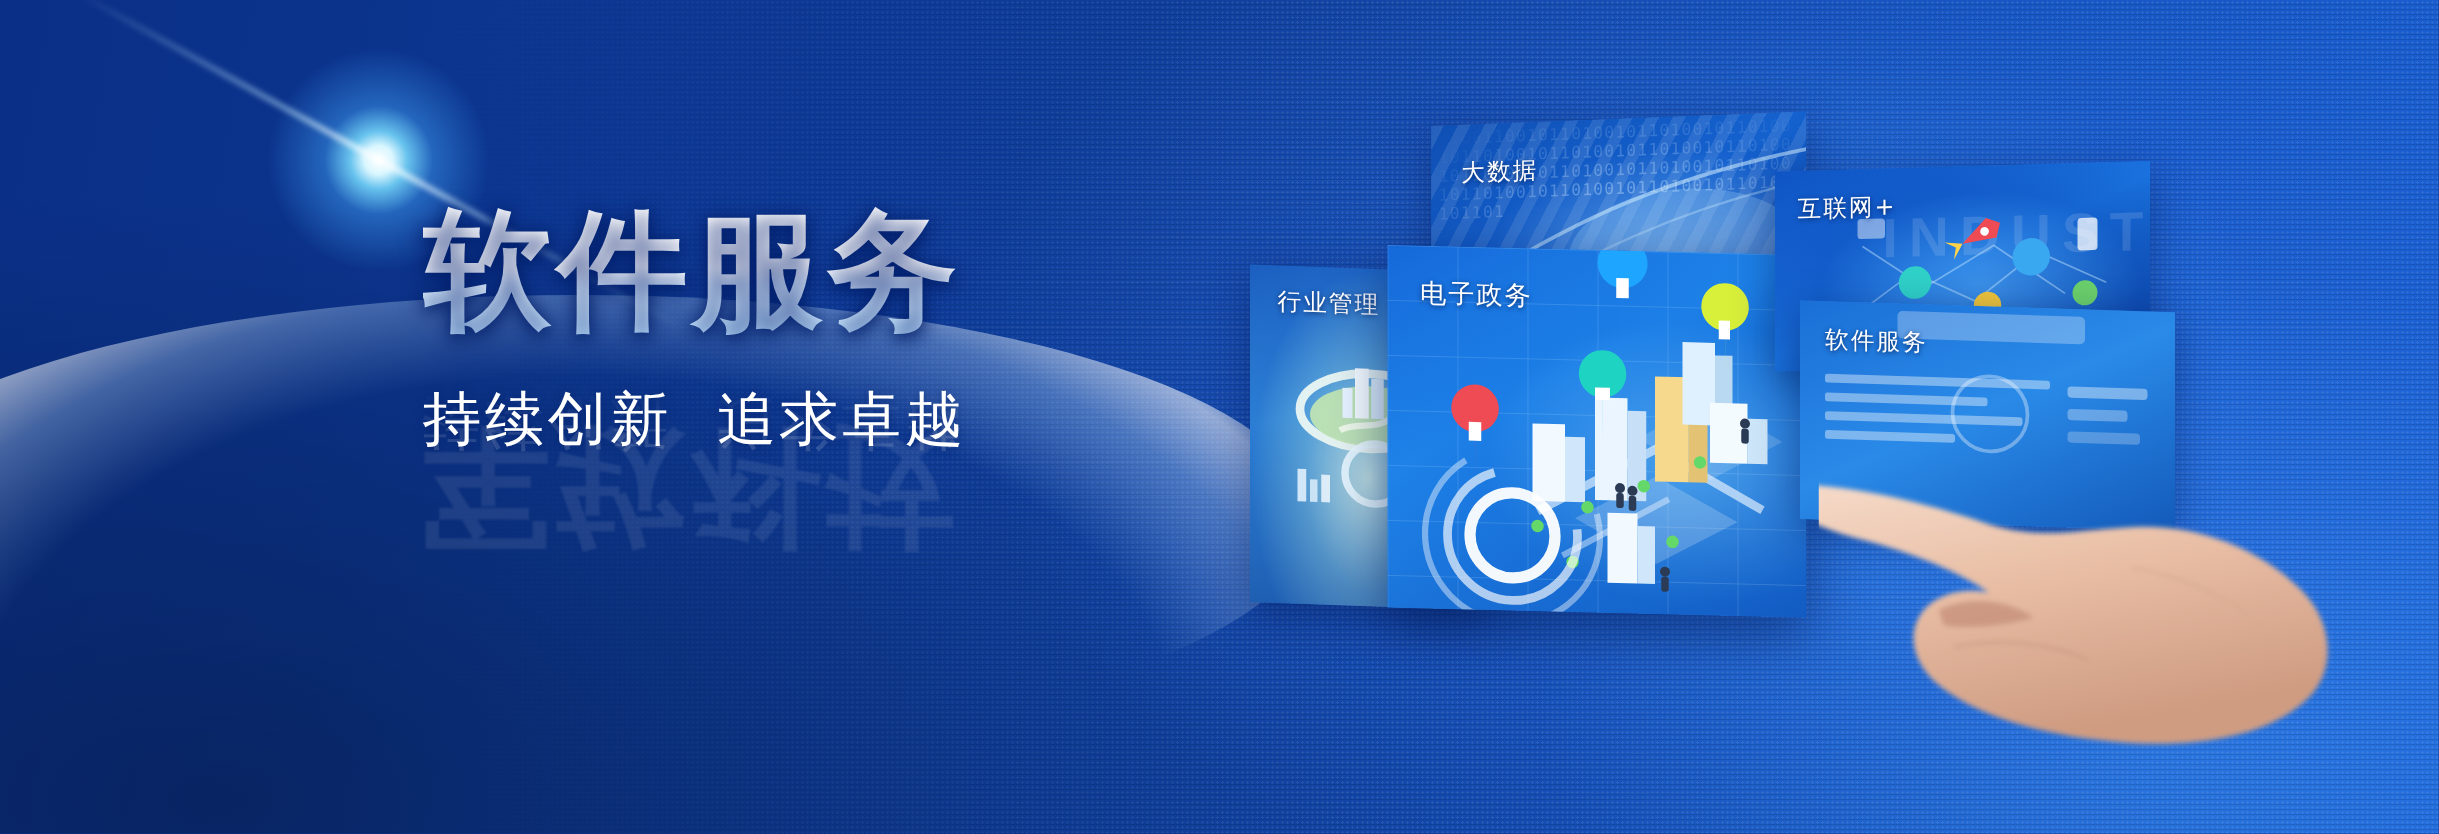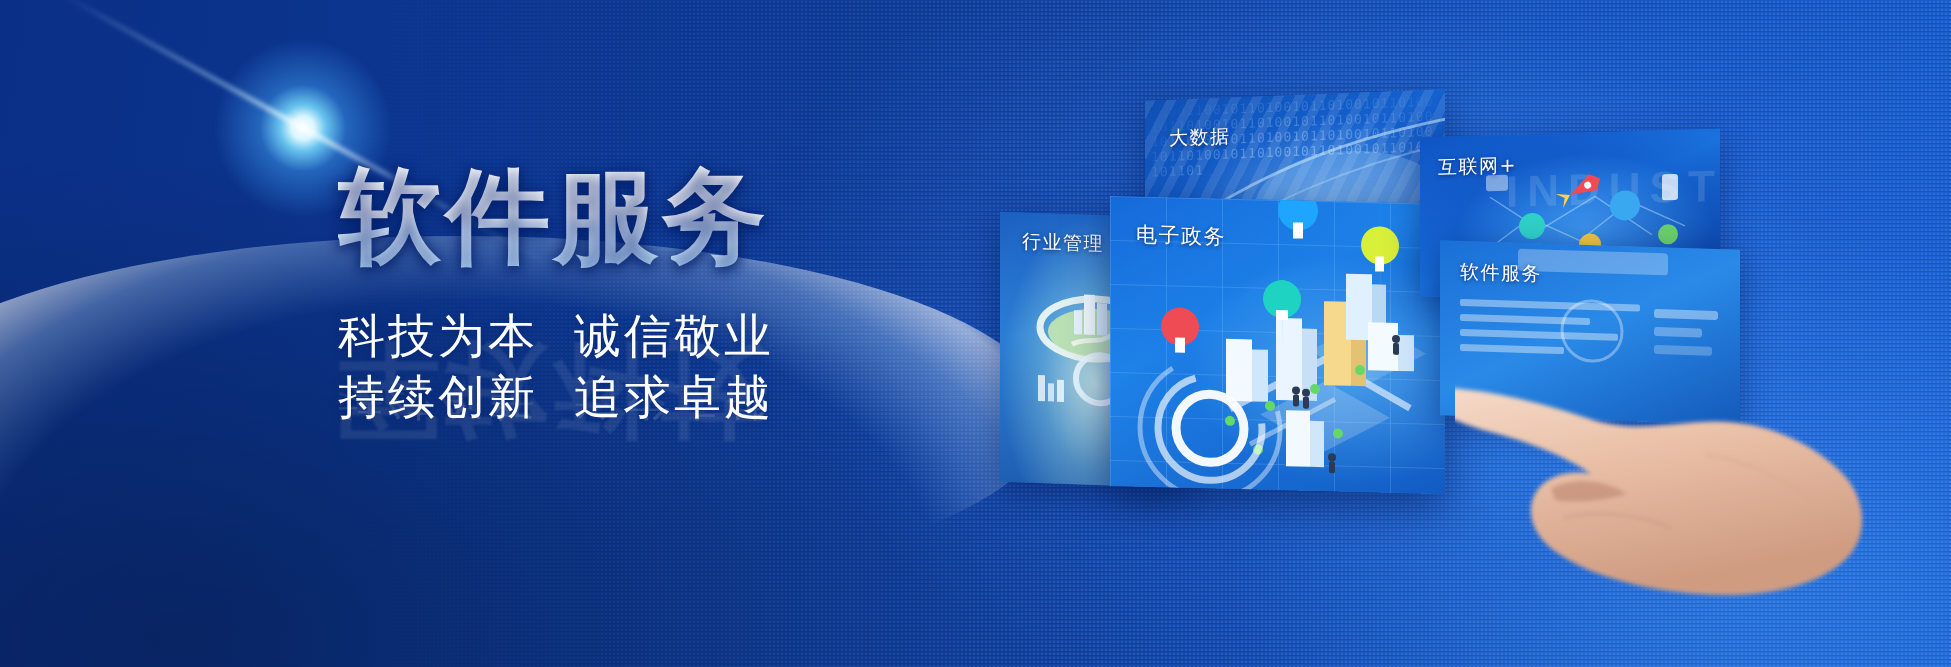--- a/index.html
+++ b/index.html
@@ -198,21 +198,20 @@
   <div class="vignette"></div>
 
   <div class="flare"></div>
   <div class="flare-streak"></div>
   <div class="arc"></div>
 
   <div class="textblock">
     <div class="logo-title">软件服务</div>
 
     <div class="tagline">
-      <div class="tagline-line">科技为本  诚信敬业</div>
       <div class="tagline-line">持续创新  追求卓越</div>
       <div class="reflection">持续创新  追求卓越</div>
     </div>
   </div>
 
   <div class="logo-reflection">军软科技</div>
 
   <div class="cluster">
 
     <div class="panel" id="panel-bigdata">

